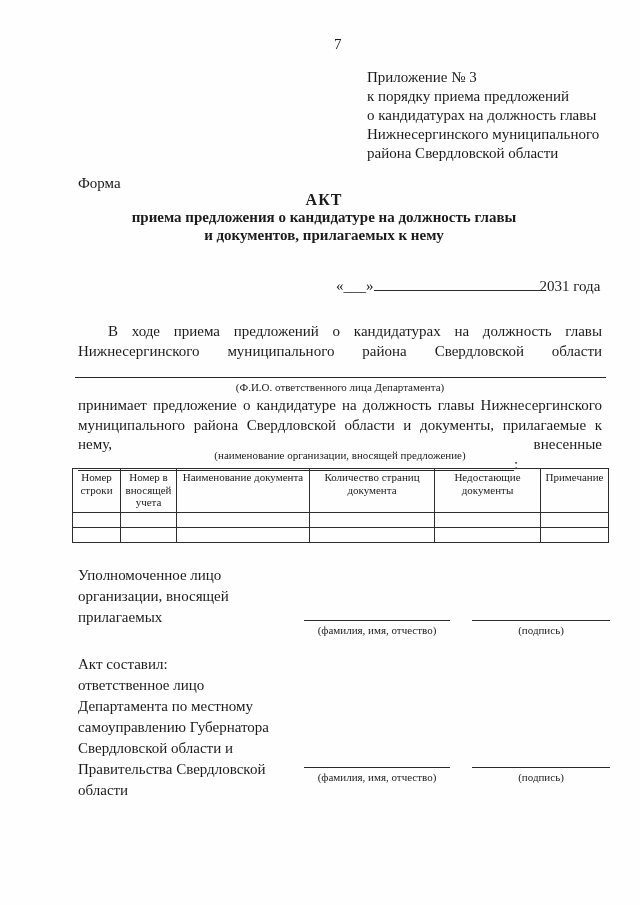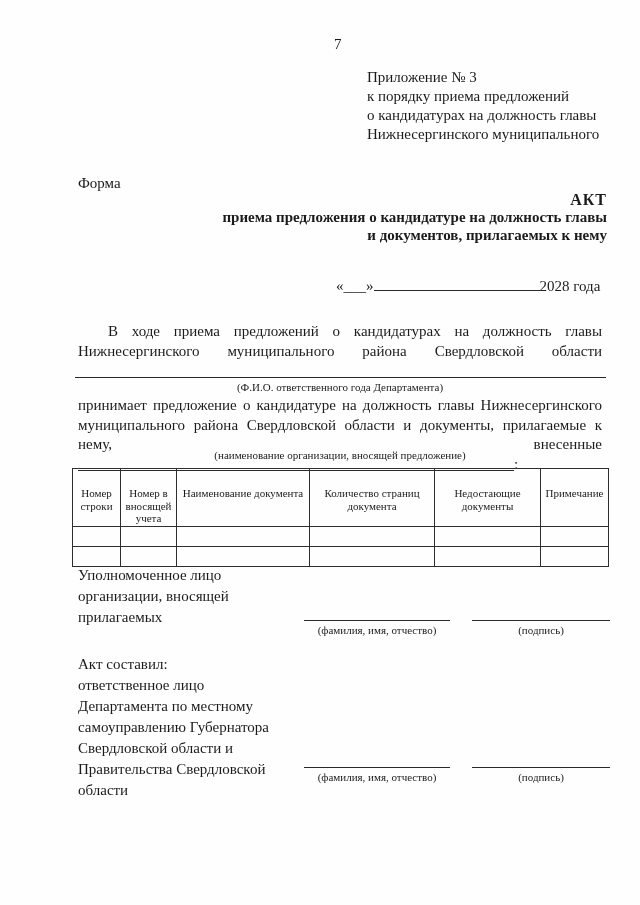--- a/index.html
+++ b/index.html
@@ -5,42 +5,42 @@
   * { margin:0; padding:0; box-sizing:border-box; }
   html,body { background:#ffffff; }
   body { width:640px; height:905px; }
   .page {
     position:relative; width:640px; height:905px; background:#fefefe;
     font-family:"Liberation Serif", serif; color:#1b1b1b; overflow:hidden;
   }
   .page-number { position:absolute; top:36px; left:334px; font-size:15px; }
   .annex { position:absolute; top:68px; left:367px; font-size:15px; line-height:19px;font-family:Liberation Serif, serif; }
   .form-label { position:absolute; top:175px; left:78px; font-size:15px; }
-  .title-block { position:absolute; top:191px; left:71px; width:536px; text-align:right; font-weight:bold; }
+  .title-block { position:absolute; top:191px; left:56px; width:536px; text-align:center; font-weight:bold; }
   .title-main { font-size:16px; line-height:18px; letter-spacing:1px; }
   .title-sub { font-size:15px; line-height:17.5px; }
   .date-line { position:absolute; top:276px; left:336px; font-size:15px; white-space:nowrap; }
   .blank { display:inline-block; border-bottom:1.3px solid #2a2a2a; height:15px; vertical-align:baseline; }
   .date-blank { width:166px; }
   .para { position:absolute; left:78px; width:524px; font-size:15px; line-height:19.5px; text-align:justify; }
   .para1 { top:322px; text-indent:30px; text-align-last:justify; }
   .full-rule { position:absolute; left:75px; top:377px; width:531px; height:0; border-bottom:1.6px solid #262626; }
   .caption { font-size:11px; line-height:12px; }
   .caption-center { position:absolute; left:72px; width:536px; text-align:center; }
   .cap-fio { top:381px; }
   .para2 { top:396px; }
   .org-blank { width:436px; margin-bottom:-2px; }
   .cap-org { top:449px; }
   table.doc-table {
     position:absolute; left:72px; top:468px; width:536px;
     border-collapse:collapse; table-layout:fixed; font-size:11px;
   }
   .doc-table th, .doc-table td {
     border:1px solid #2e2e2e; font-weight:normal; text-align:center;
-    vertical-align:top; padding:18px 2px 1px; line-height:12.5px;
+    vertical-align:top; padding:2px 2px 1px; line-height:12.5px;
     font-family:"Liberation Serif", serif;
   }
   .doc-table thead th { height:44px; }
   .doc-table .empty-row td { height:15px; }
   .sig-label { position:absolute; left:78px; font-size:15px; line-height:21px; }
   .sig1-label { top:565px; }
   .sig2-label { top:654px; }
   .sig-rule { position:absolute; height:0; border-bottom:1.3px solid #2a2a2a; }
   .sig1-name-rule { top:620px; left:304px; width:146px; }
   .sig1-sign-rule { top:620px; left:472px; width:138px; }
@@ -57,38 +57,39 @@
 
 <div class="page">
 
   <div class="page-number">7</div>
 
   <div class="annex">
     <div>Приложение № 3</div>
     <div>к порядку приема предложений</div>
     <div>о кандидатурах на должность главы</div>
     <div>Нижнесергинского муниципального</div>
+    <div>района Свердловской области</div>
   </div>
 
   <div class="form-label">Форма</div>
 
   <div class="title-block">
     <div class="title-main">АКТ</div>
     <div class="title-sub">приема предложения о кандидатуре на должность главы</div>
     <div class="title-sub">и документов, прилагаемых к нему</div>
   </div>
 
   <div class="date-line">
-    <span>«___»</span><span class="blank date-blank"></span><span>2028 года</span>
+    <span>«___»</span><span class="blank date-blank"></span><span>2031 года</span>
   </div>
 
   <p class="para para1">В ходе приема предложений о кандидатурах на должность главы Нижнесергинского муниципального района Свердловской области</p>
 
   <div class="full-rule"></div>
-  <div class="caption caption-center cap-fio">(Ф.И.О. ответственного года Департамента)</div>
+  <div class="caption caption-center cap-fio">(Ф.И.О. ответственного лица Департамента)</div>
 
   <p class="para para2">
     <span>принимает предложение о кандидатуре на должность главы Нижнесергинского муниципального района Свердловской области и документы, прилагаемые к нему, внесенные</span>
     <span class="blank org-blank"></span><span>:</span>
   </p>
   <div class="caption caption-center cap-org">(наименование организации, вносящей предложение)</div>
 
   <table class="doc-table">
     <colgroup>
       <col style="width:48px">

